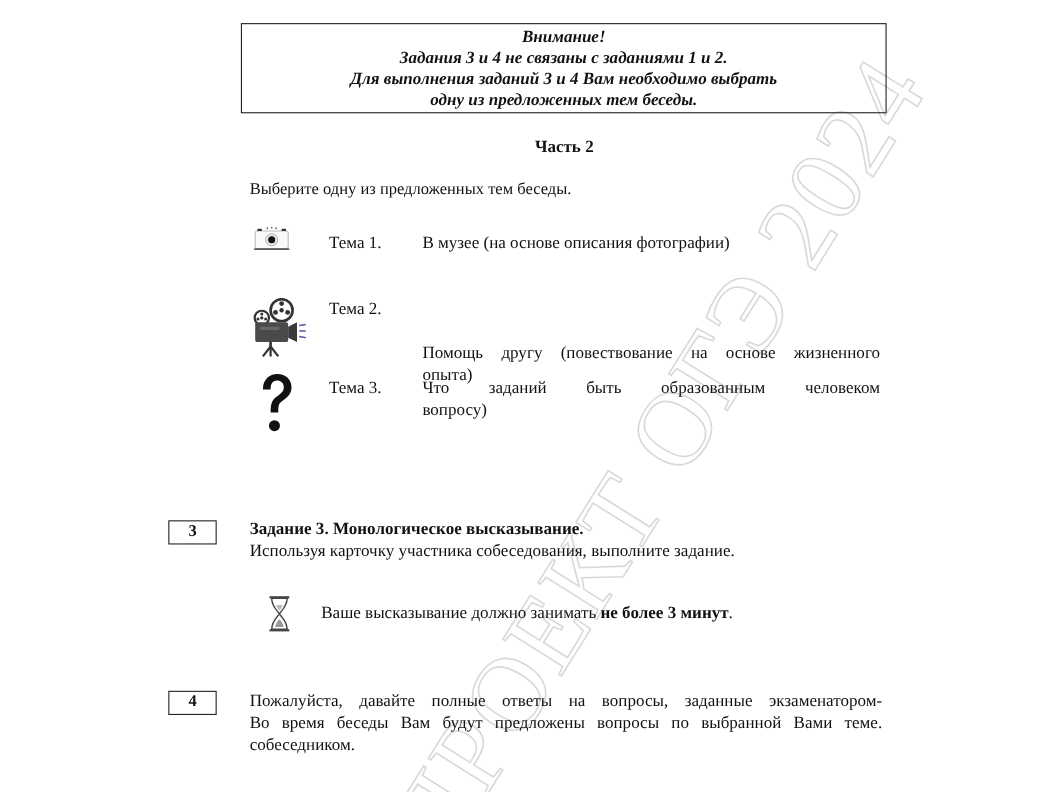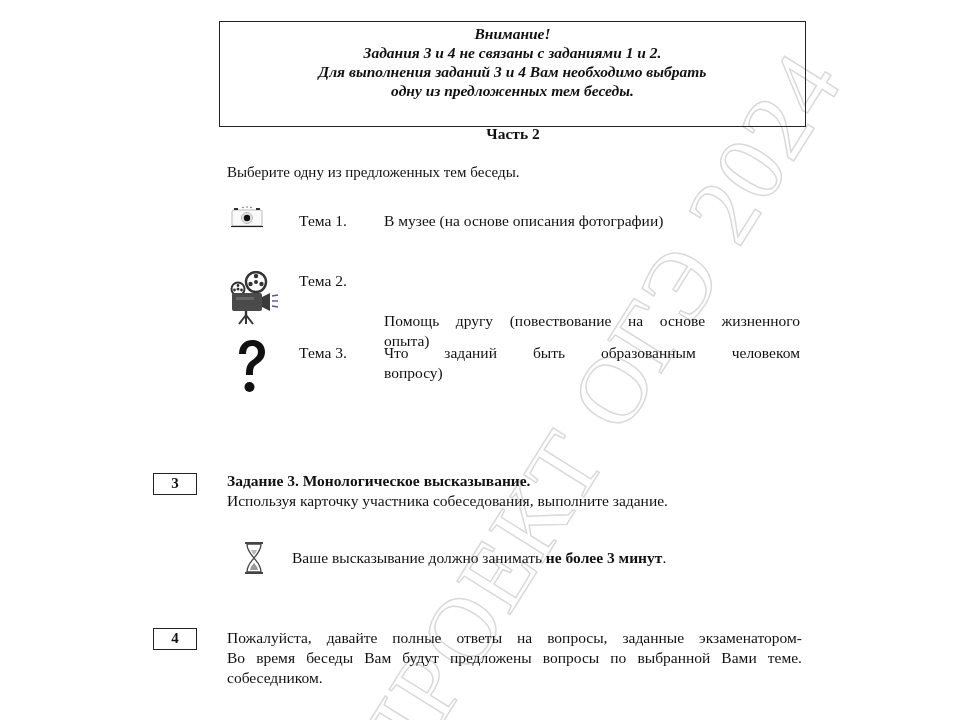--- a/index.html
+++ b/index.html
@@ -1,21 +1,21 @@
 <!DOCTYPE html>
 <html><head>
   <meta charset="utf-8">
   <style>
     html, body { margin:0; padding:0; }
     body {
       width:960px; height:720px; background:#ffffff; position:relative; overflow:hidden;
       font-family:"Liberation Serif", "DejaVu Serif", serif; color:#111;
     }
     .notice-box {
-      position:absolute; left:219px; top:21px; width:587px; height:106px;
+      position:absolute; left:219px; top:21px; width:587px; height:82px;
       border:1.5px solid #222; box-sizing:border-box;
       text-align:center; font-weight:bold; font-style:italic; font-size:15.5px; line-height:19px;
       padding-top:2px;
     }
     .part-title {
       position:absolute; left:0; width:1026px; top:125px; text-align:center;
       font-weight:bold; font-size:15.5px;
     }
     .intro {
       position:absolute; left:227px; top:164px; font-size:15px;

